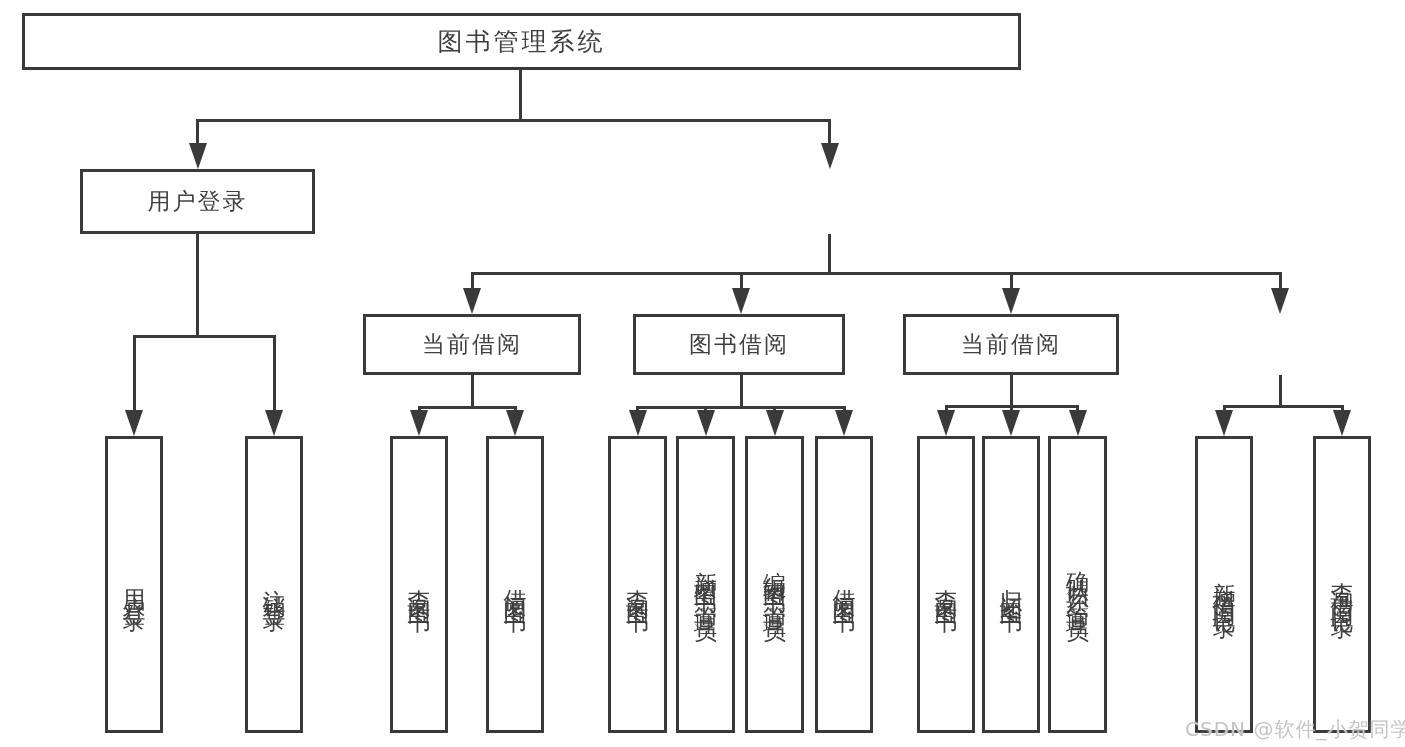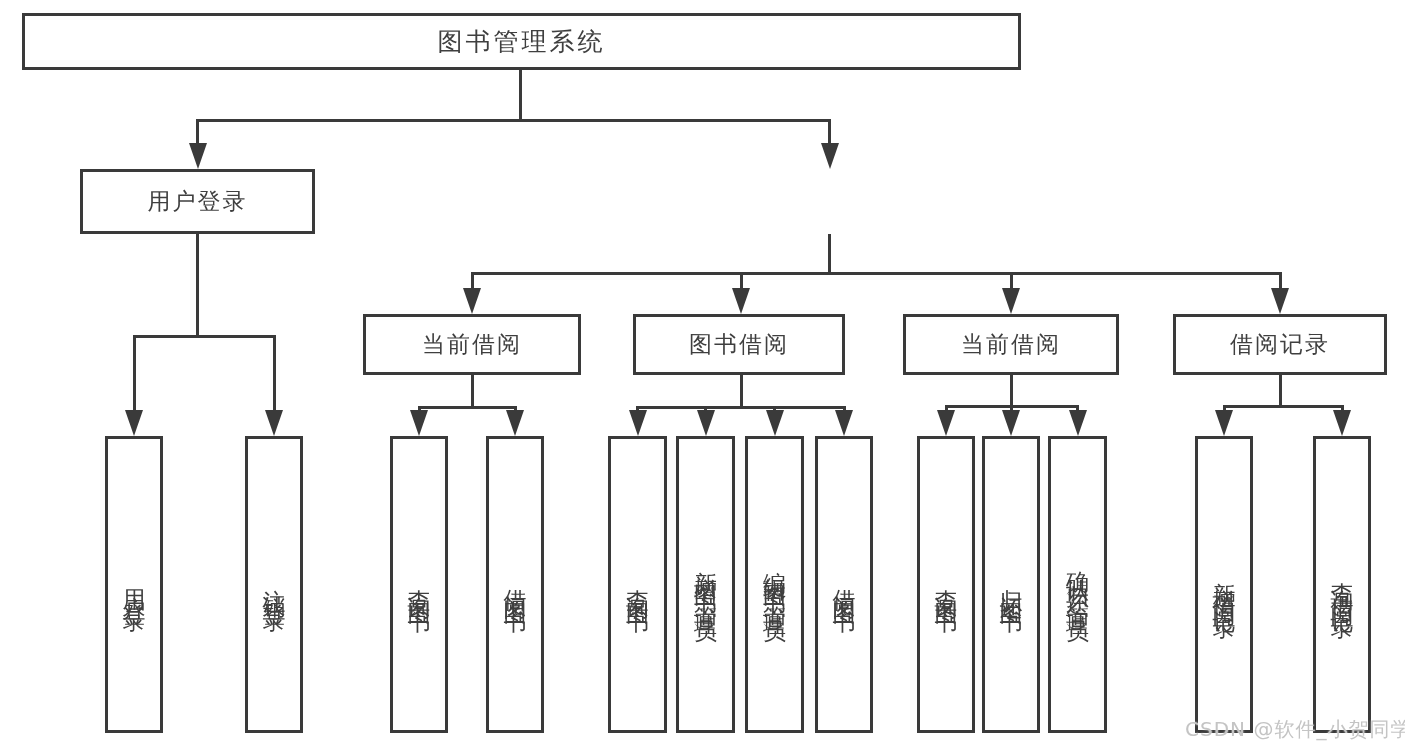--- a/index.html
+++ b/index.html
@@ -96,23 +96,20 @@
 
   <div class="box h" style="left:363px;top:314px;width:218px;height:61px;">
     <span>当前借阅</span>
   </div>
   <div class="box h" style="left:633px;top:314px;width:212px;height:61px;">
     <span>图书借阅</span>
   </div>
   <div class="box h" style="left:903px;top:314px;width:216px;height:61px;">
     <span>当前借阅</span>
   </div>
-  <div class="box h" style="left:1173px;top:314px;width:214px;height:61px;">
-    <span>借阅记录</span>
-  </div>
 
   <div class="vline" style="left:471px;top:375px;height:31px;"></div>
   <div class="hline" style="left:418px;top:406px;width:99px;"></div>
   <div class="stem" style="left:418px;top:406px;height:8px;"></div>
   <div class="head" style="left:410px;top:410px;"></div>
   <div class="stem" style="left:514px;top:406px;height:8px;"></div>
   <div class="head" style="left:506px;top:410px;"></div>
 
   <div class="vline" style="left:740px;top:375px;height:31px;"></div>
   <div class="hline" style="left:636px;top:406px;width:210px;"></div>

